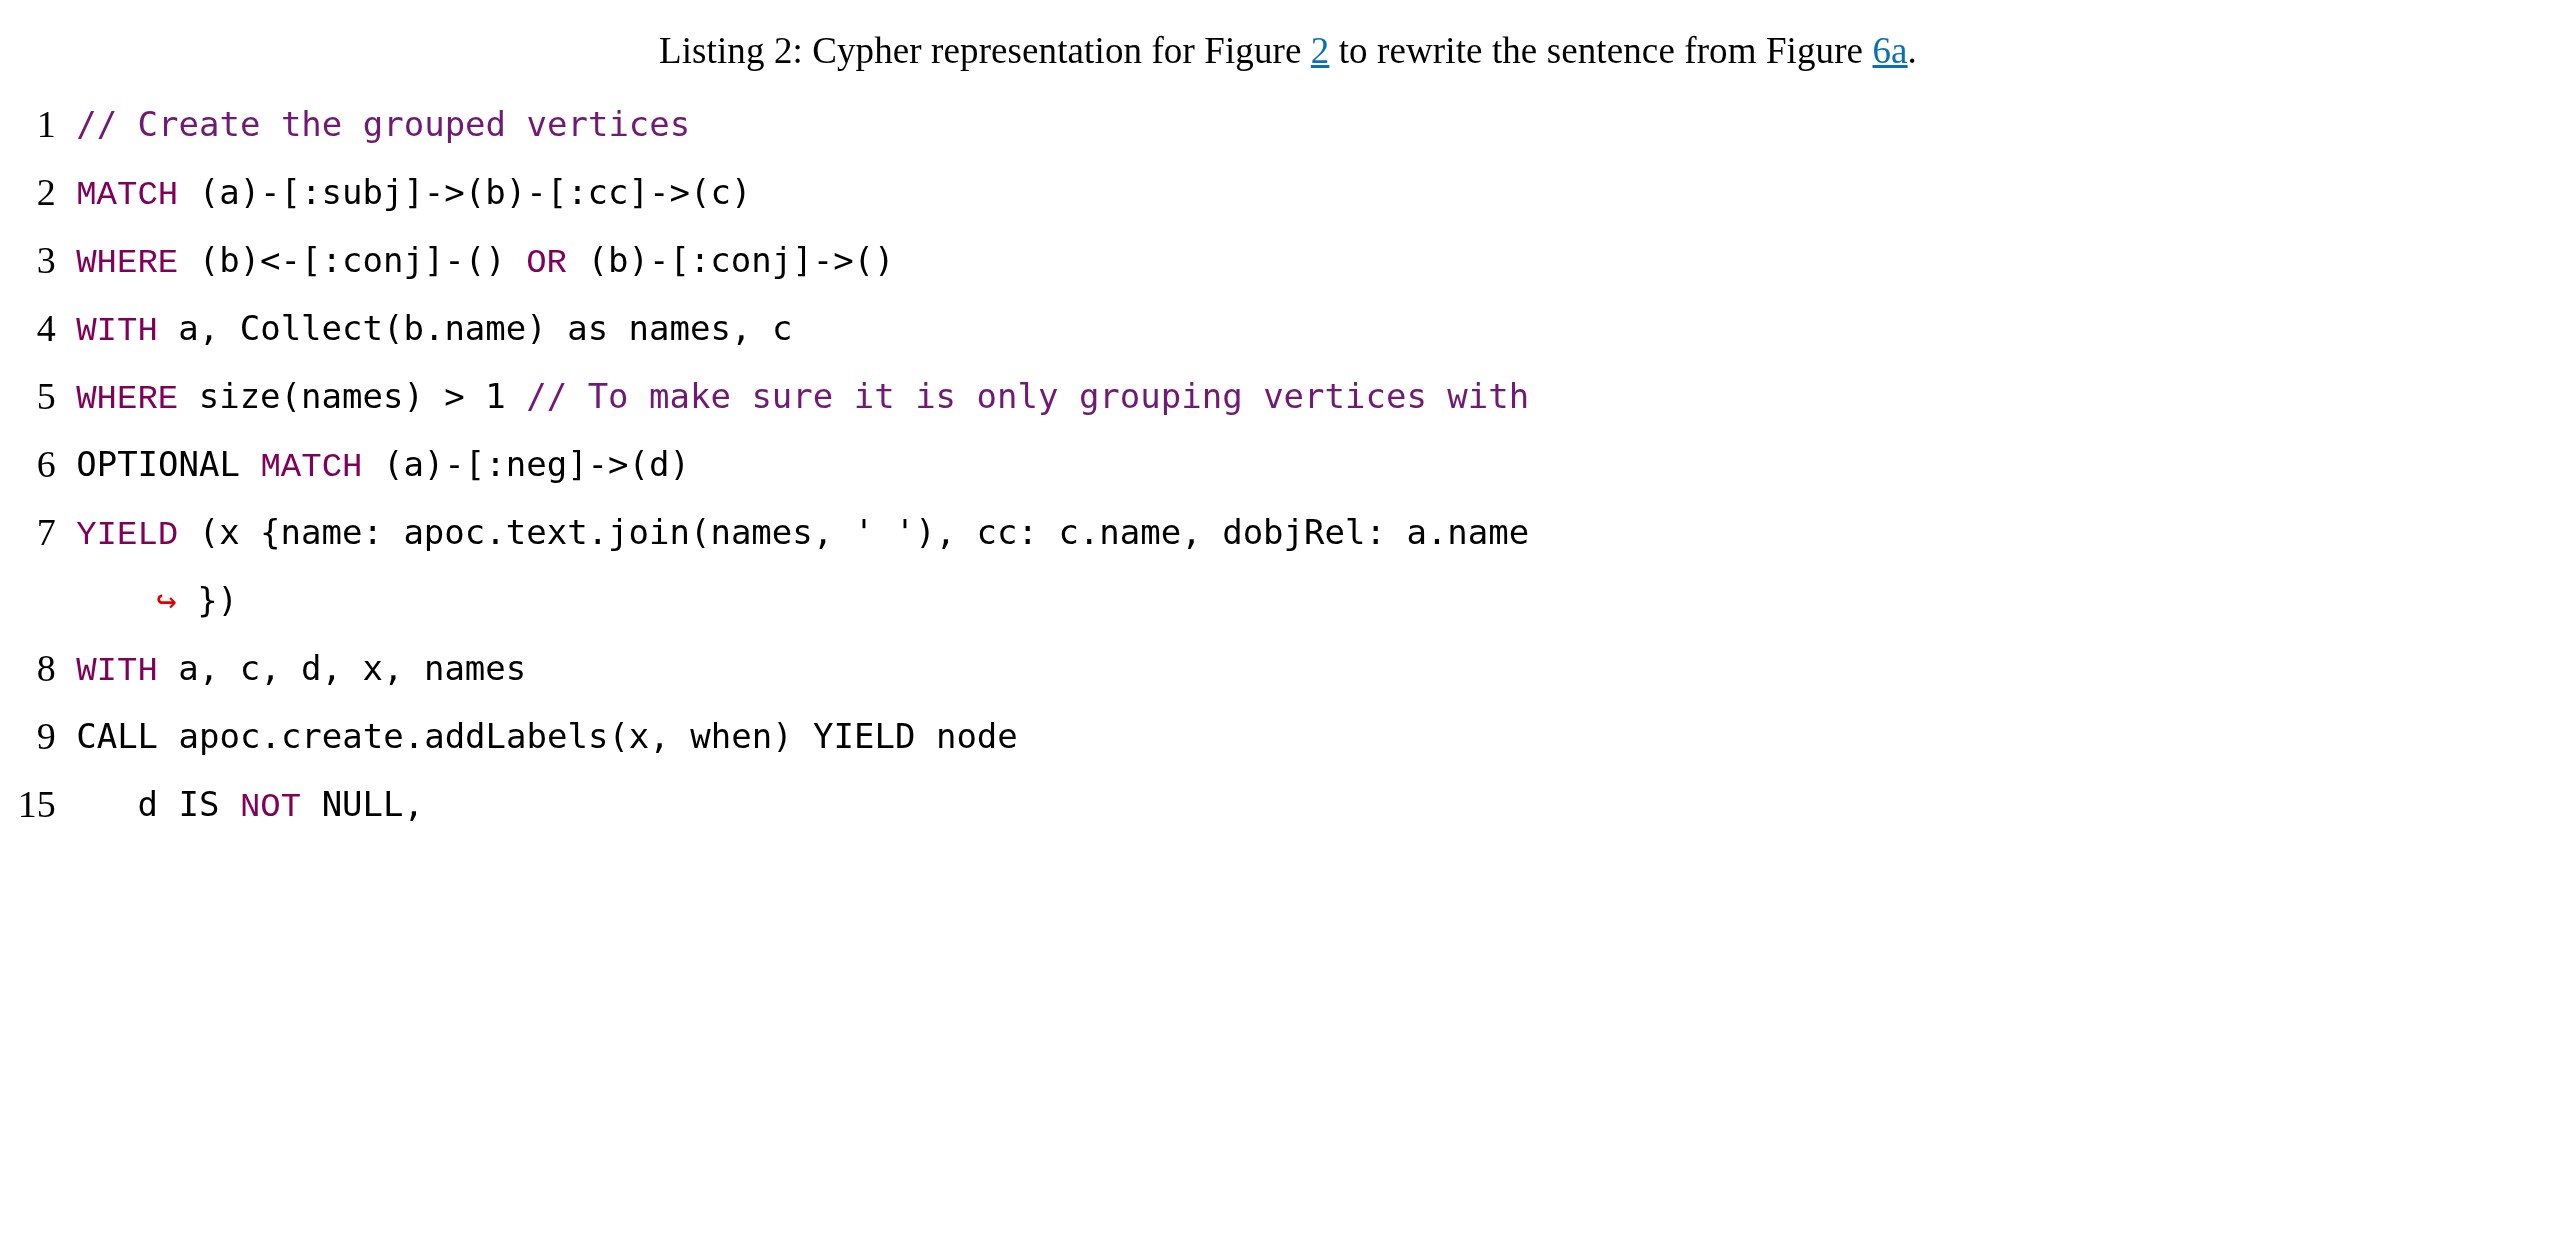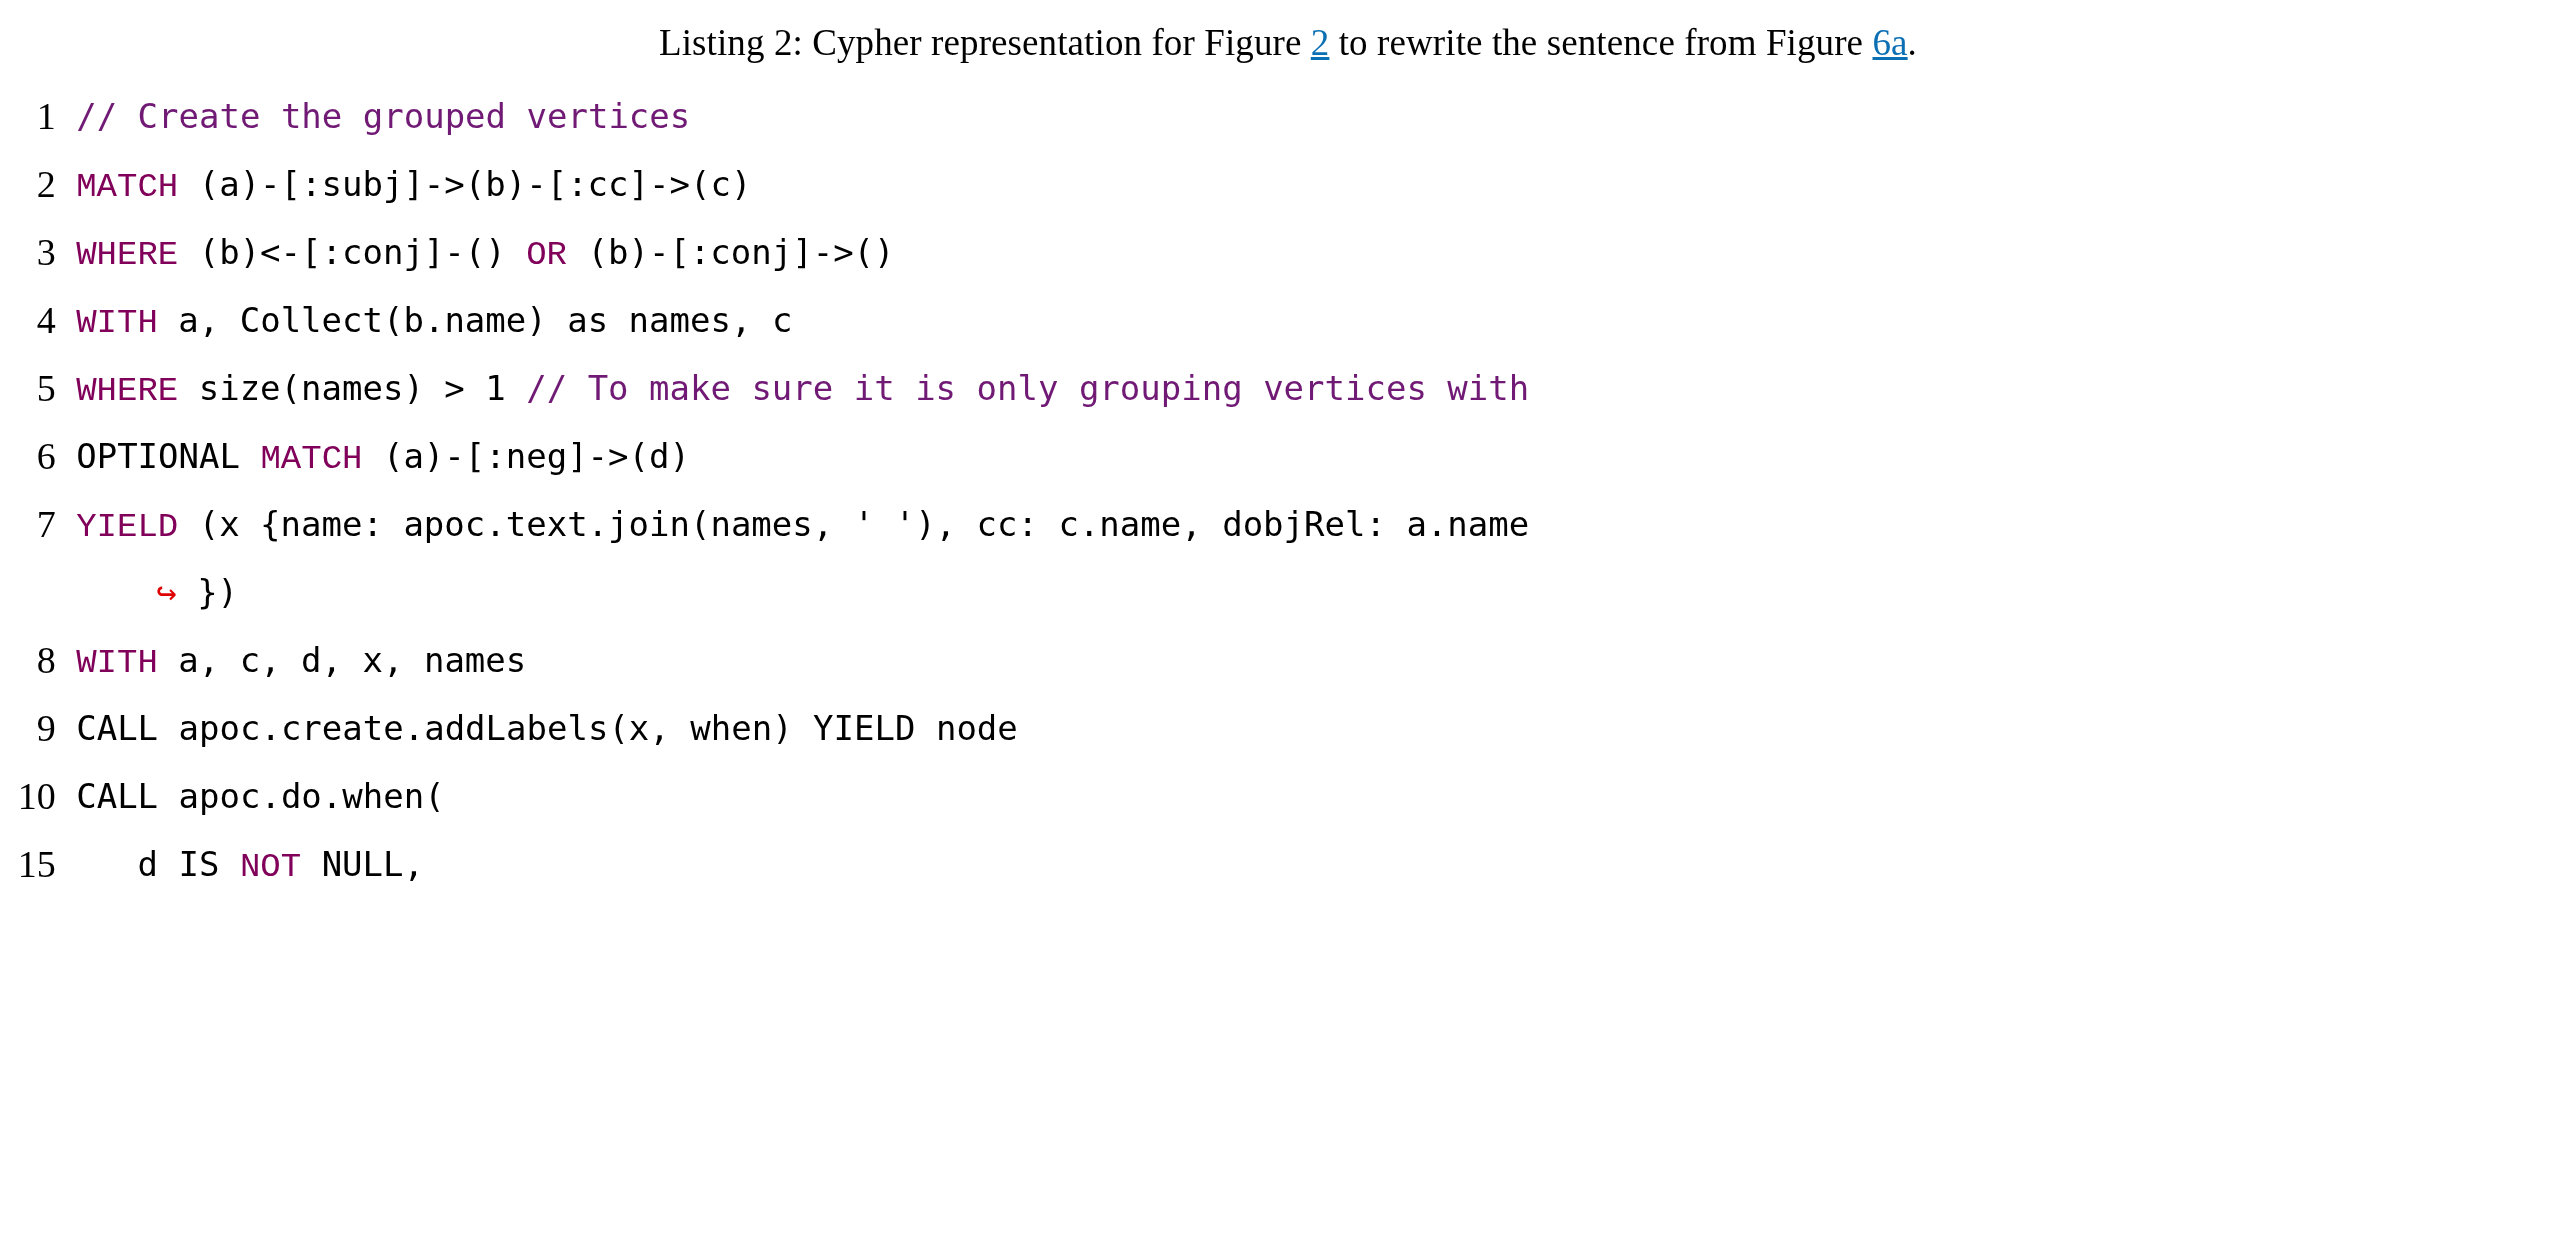--- a/index.html
+++ b/index.html
@@ -14,21 +14,21 @@
     font-family: "Liberation Serif", "DejaVu Serif", serif;
     -webkit-font-smoothing: antialiased;
   }
 
   
   .caption {
     text-align: center;
     font-family: "Liberation Serif", "DejaVu Serif", serif;
     font-size: 37px;
     color: #000000;
-    padding-top: 21px;
+    padding-top: 29px;
     padding-bottom: 12.2px;
     letter-spacing: 0.1px;
     white-space: nowrap;
   }
   .caption .ref {
     color: #0B6FB4;
   }
 
   
   .listing {
@@ -112,21 +112,17 @@
     </div>
     <div class="code-line">
       <span class="lineno">8</span>
       <span class="code"><span class="kw">WITH</span><span> a, c, d, x, names</span></span>
     </div>
     <div class="code-line">
       <span class="lineno">9</span>
       <span class="code"><span>CALL apoc.create.addLabels(x, when) YIELD node</span></span>
     </div>
     <div class="code-line">
-      <span class="lineno">10</span>
-      <span class="code"><span>CALL apoc.do.when(</span></span>
-    </div>
-    <div class="code-line">
       <span class="lineno">15</span>
       <span class="code"><span>   d IS </span><span class="kw">NOT</span><span> NULL,</span></span>
     </div>
   </div>
 
 
 </body></html>

